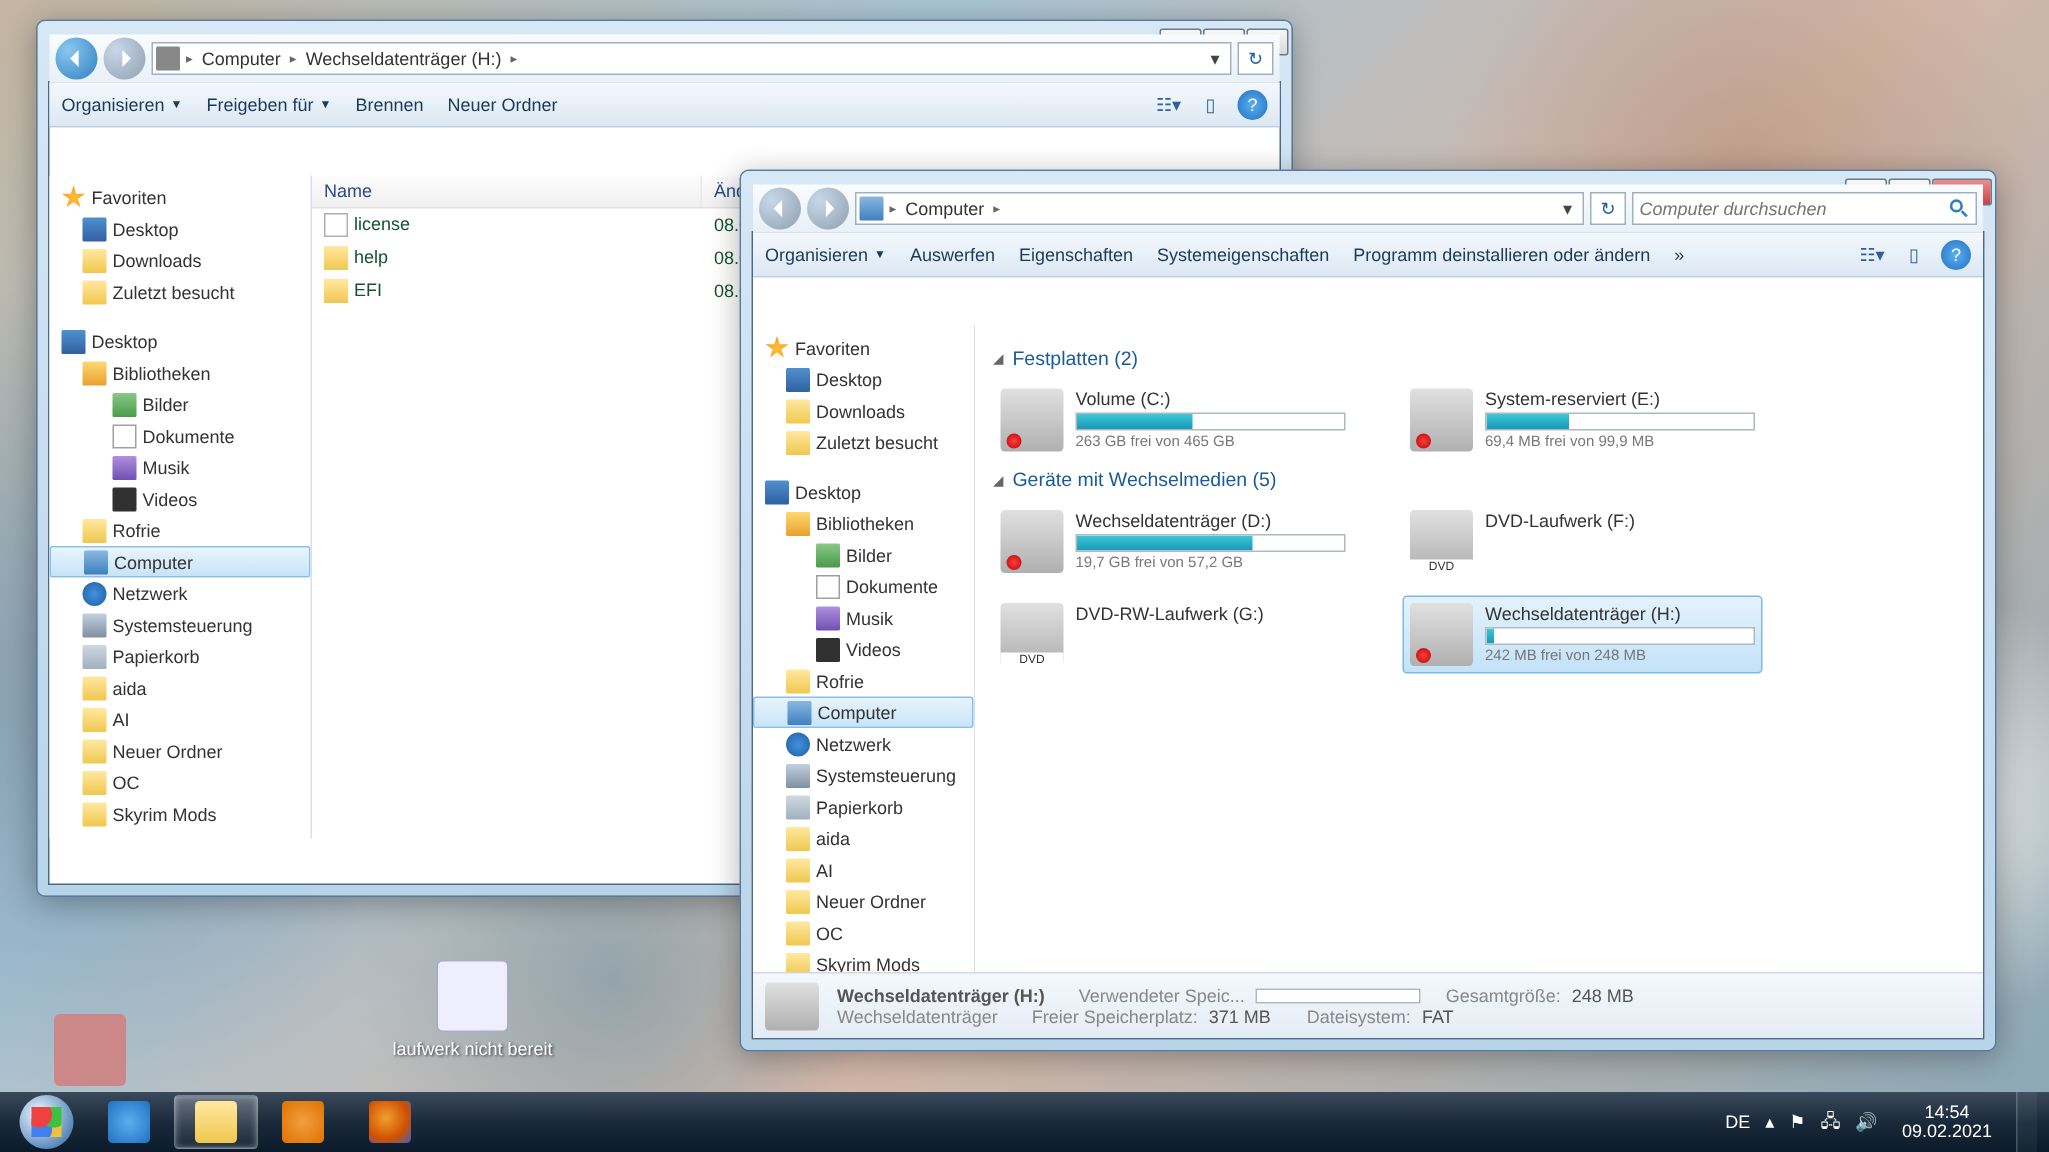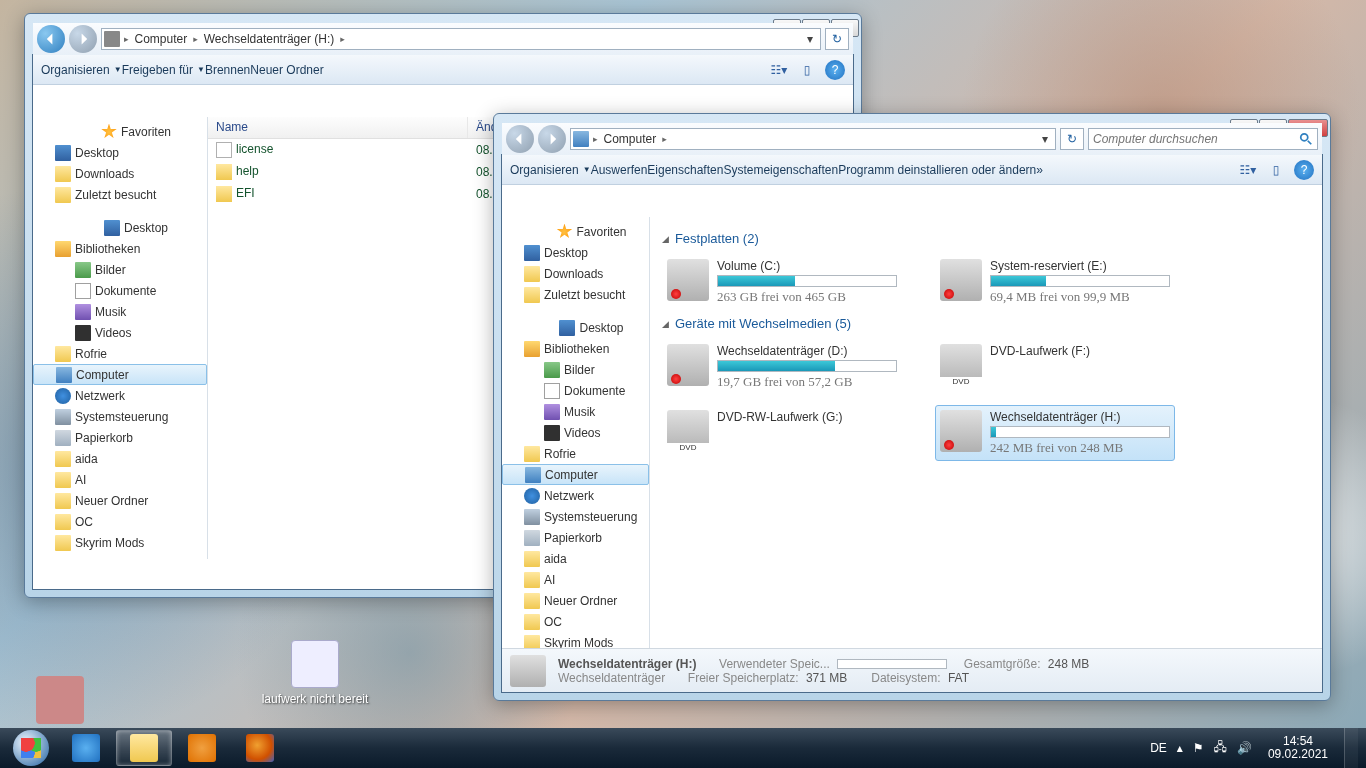--- a/index.html
+++ b/index.html
@@ -37,38 +37,38 @@
 .addr-icon { width:16px; height:16px; background:#888; border-radius:1px; }
 .crumb { color:#333; padding:0 2px; }
 .crumb-sep { color:#666; font-size:9px; }
 .addr-dd { width:16px; color:#444; text-align:center; }
 .refresh { width:24px; height:22px; border:1px solid #a0b0c0; background:#fff; color:#2060a0; display:flex; align-items:center; justify-content:center; }
 .search { width:230px; height:22px; border:1px solid #a0b0c0; background:#fff; display:flex; align-items:center; padding:0 4px; }
 .search input { flex:1; border:none; outline:none; font-style:italic; color:#888; }
 .search svg { width:14px; height:14px; fill:#3080c0; }
 
 
-.toolbar { height:30px; background:linear-gradient(#f4f8fc,#dce8f4); border-bottom:1px solid #c0d0e0; display:flex; align-items:center; padding:0 8px; }
+.toolbar { height:30px; background:linear-gradient(#f4f8fc,#dce8f4); border-bottom:1px solid #c0d0e0; display:flex; align-items:center; padding:0 8px; gap:16px; }
 .tbtn { color:#1a3a5a; display:flex; align-items:center; gap:4px; }
 .tbtn .dd { font-size:8px; color:#1a3a5a; }
 .toolbar-right { margin-left:auto; display:flex; gap:8px; align-items:center; }
 .ticon { width:20px; height:20px; display:flex; align-items:center; justify-content:center; color:#3060a0; }
 
 
 .content { position:absolute; top:62px; left:0; right:0; bottom:30px; display:flex; }
 .content.with-top { top:62px; bottom:44px; }
 .sidebar { width:175px; background:#fff; border-right:1px solid #d8e0e8; overflow-y:auto; padding:4px 0; }
 .sidebar::-webkit-scrollbar { width:16px; }
 .sidebar::-webkit-scrollbar-track { background:#f0f0f0; }
 .sidebar::-webkit-scrollbar-thumb { background:#c0c8d0; border:1px solid #a0a8b0; }
 .sb-item { height:21px; display:flex; align-items:center; gap:4px; padding:0 4px 0 10px; color:#333; }
 .sb-item.sel { background:linear-gradient(#e8f4fc,#c8e4f8); border:1px solid #8ac0e8; border-radius:2px; }
 .sb-item.lvl1 { padding-left:22px; }
 .sb-item.lvl2 { padding-left:42px; }
-.sb-item.hdr { padding-left:36px;justify-content:center; }
+.sb-item.hdr { padding-left:8px; }
 .sb-ico { width:16px; height:16px; flex-shrink:0; }
 .ico-star { background:radial-gradient(circle,#ffc040,#ff9000); clip-path:polygon(50% 0%,61% 35%,98% 35%,68% 57%,79% 91%,50% 70%,21% 91%,32% 57%,2% 35%,39% 35%); }
 .ico-folder { background:linear-gradient(#ffe8a0,#f0c850); border-radius:1px; }
 .ico-desktop { background:linear-gradient(#5090d0,#3060a0); border-radius:1px; }
 .ico-computer { background:linear-gradient(#88b8e0,#4080c0); border-radius:1px; }
 .ico-network { background:radial-gradient(circle,#4090e0,#2060a0); border-radius:50%; }
 .ico-lib { background:linear-gradient(#ffd870,#e8a030); border-radius:1px; }
 .ico-pic { background:linear-gradient(#88c888,#4a9a4a); border-radius:1px; }
 .ico-doc { background:#fff; border:1px solid #a0a0a0; }
 .ico-music { background:linear-gradient(#b090e0,#7050b0); border-radius:1px; }
@@ -92,21 +92,21 @@
 .drive { width:240px; display:flex; gap:8px; padding:4px; border-radius:3px; border:1px solid transparent; }
 .drive.sel { background:linear-gradient(#e4f2fc,#c4e2f8); border:1px solid #7db8e8; }
 .drive-ico { width:42px; height:42px; background:linear-gradient(#e0e0e0,#b0b0b0); border-radius:3px; position:relative; flex-shrink:0; }
 .drive-ico.hdd::after { content:''; position:absolute; bottom:2px; left:4px; width:10px; height:10px; background:radial-gradient(circle,#ff4040,#c00000); border-radius:50%; }
 .drive-ico.floppy { background:linear-gradient(#c090e0,#9060c0); }
 .drive-ico.dvd::after { content:'DVD'; position:absolute; bottom:0; left:0; right:0; background:#fff; color:#333; font-size:8px; text-align:center; }
 .drive-info { flex:1; }
 .drive-name { color:#333; margin-bottom:2px; }
 .drive-bar { height:12px; background:#fff; border:1px solid #b0b8c0; margin-bottom:2px; overflow:hidden; }
 .drive-bar-fill { height:100%; background:linear-gradient(#3cc8d8,#1a98b8); }
-.drive-stat { color:#777; font-size:13px;font-family:Liberation Serif, serif; }
+.drive-stat { color:#777; font-size:10px; }
 
 
 .status { position:absolute; left:0; right:0; bottom:0; height:44px; background:linear-gradient(#f4f8fc,#e4ecf4); border-top:1px solid #d0d8e0; display:flex; align-items:center; padding:0 8px; gap:12px; }
 .status.simple { height:30px; }
 .status-ico { width:36px; height:32px; background:linear-gradient(#e0e0e0,#b0b0b0); border-radius:3px; }
 .status-col { color:#555; font-size:11px; }
 .status-col .lbl { color:#888; display:inline-block; width:130px; text-align:right; margin-right:4px; }
 .status-bar { display:inline-block; width:110px; height:10px; background:#fff; border:1px solid #b0b8c0; vertical-align:middle; }
 .status-bar .fill { height:100%; background:linear-gradient(#3cc8d8,#1a98b8); width:3%; }
 

